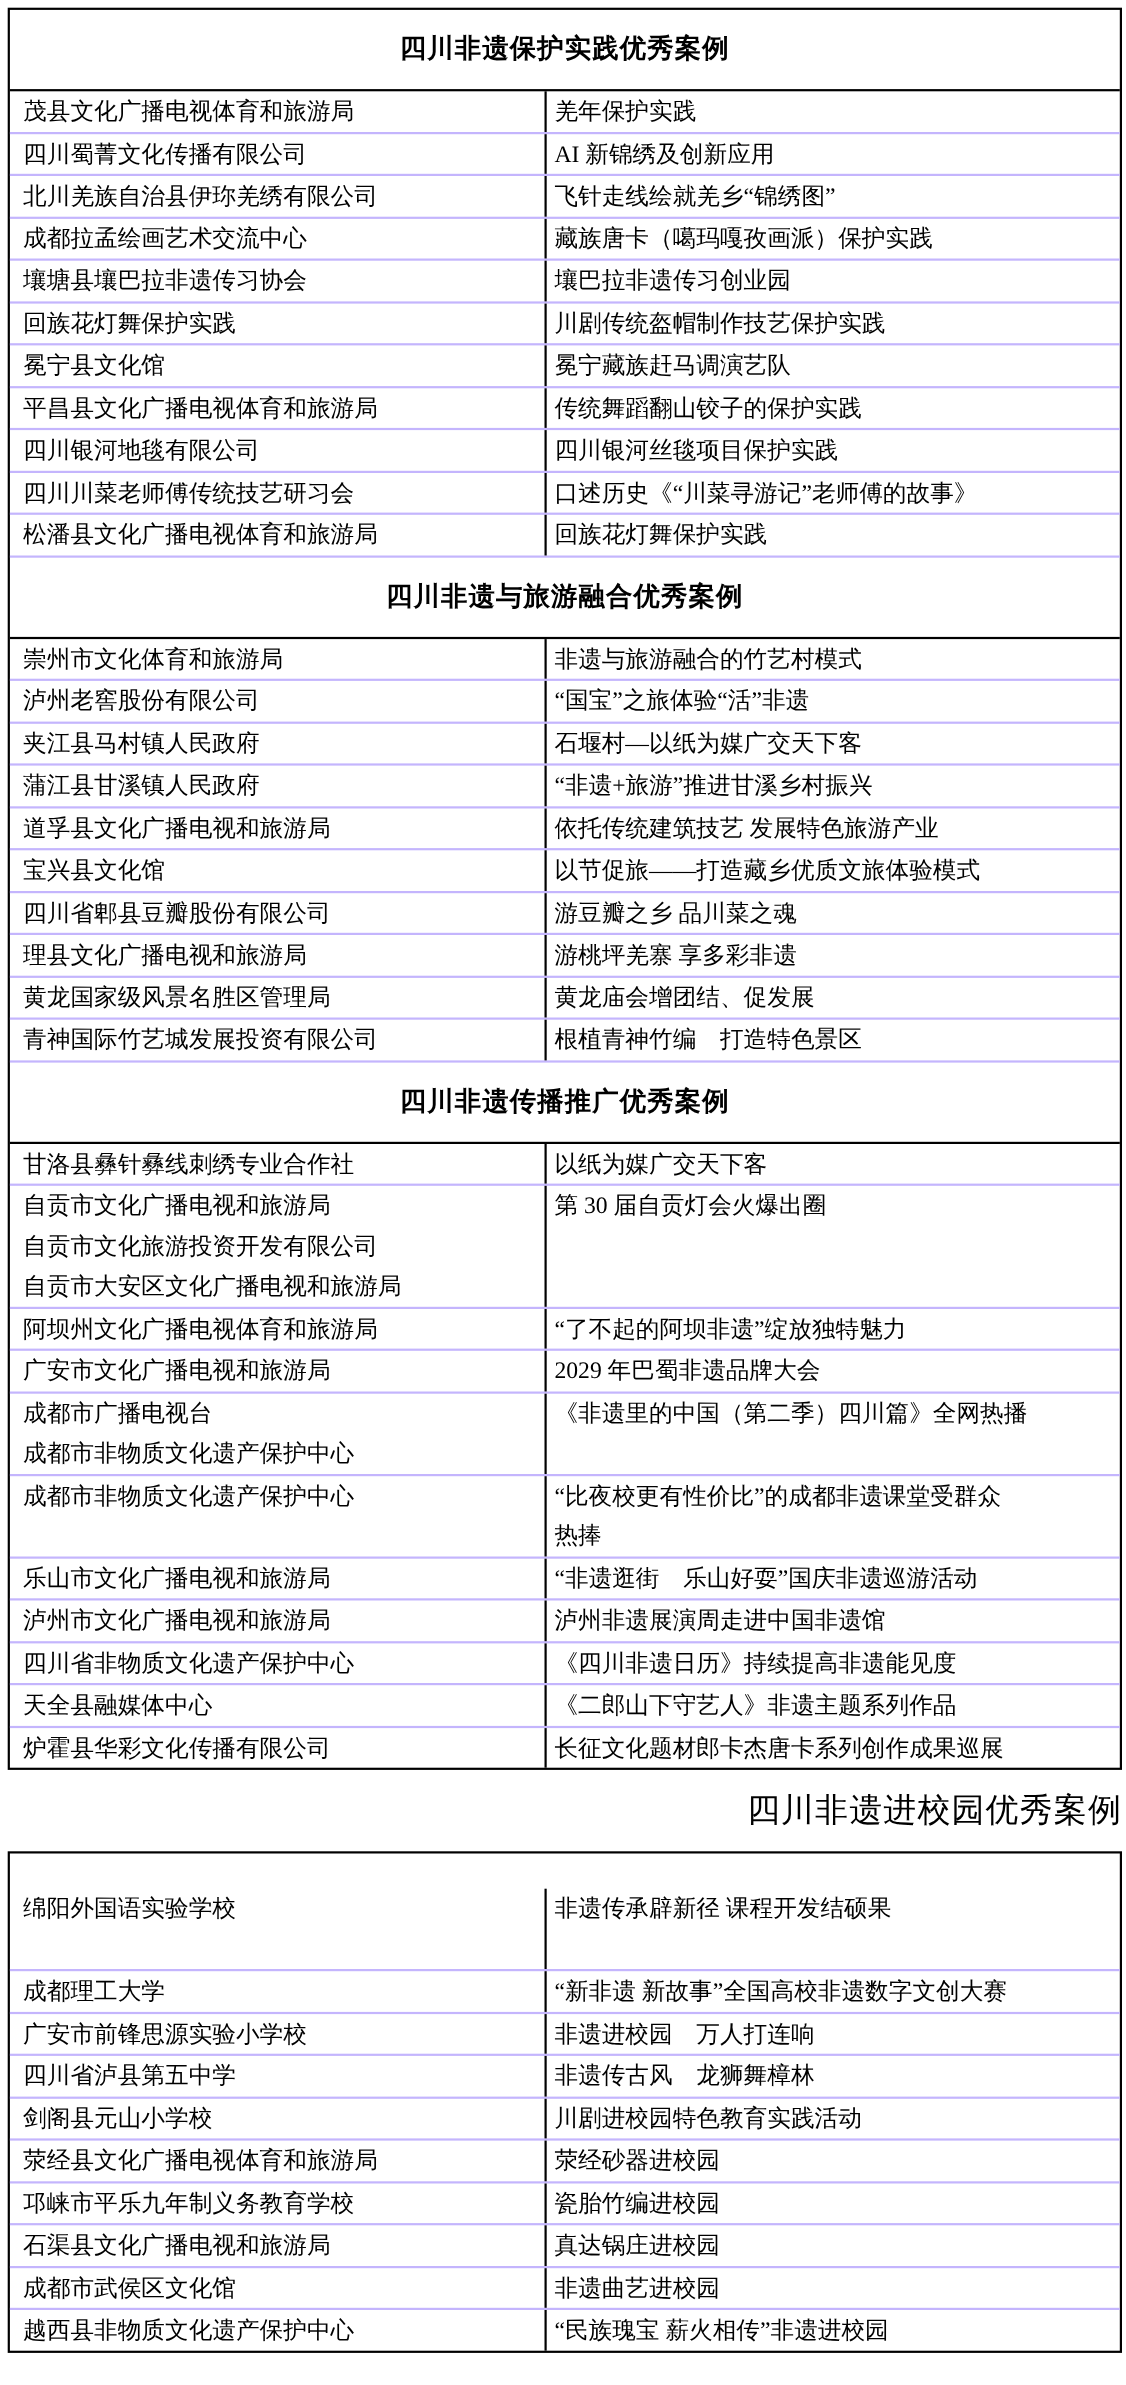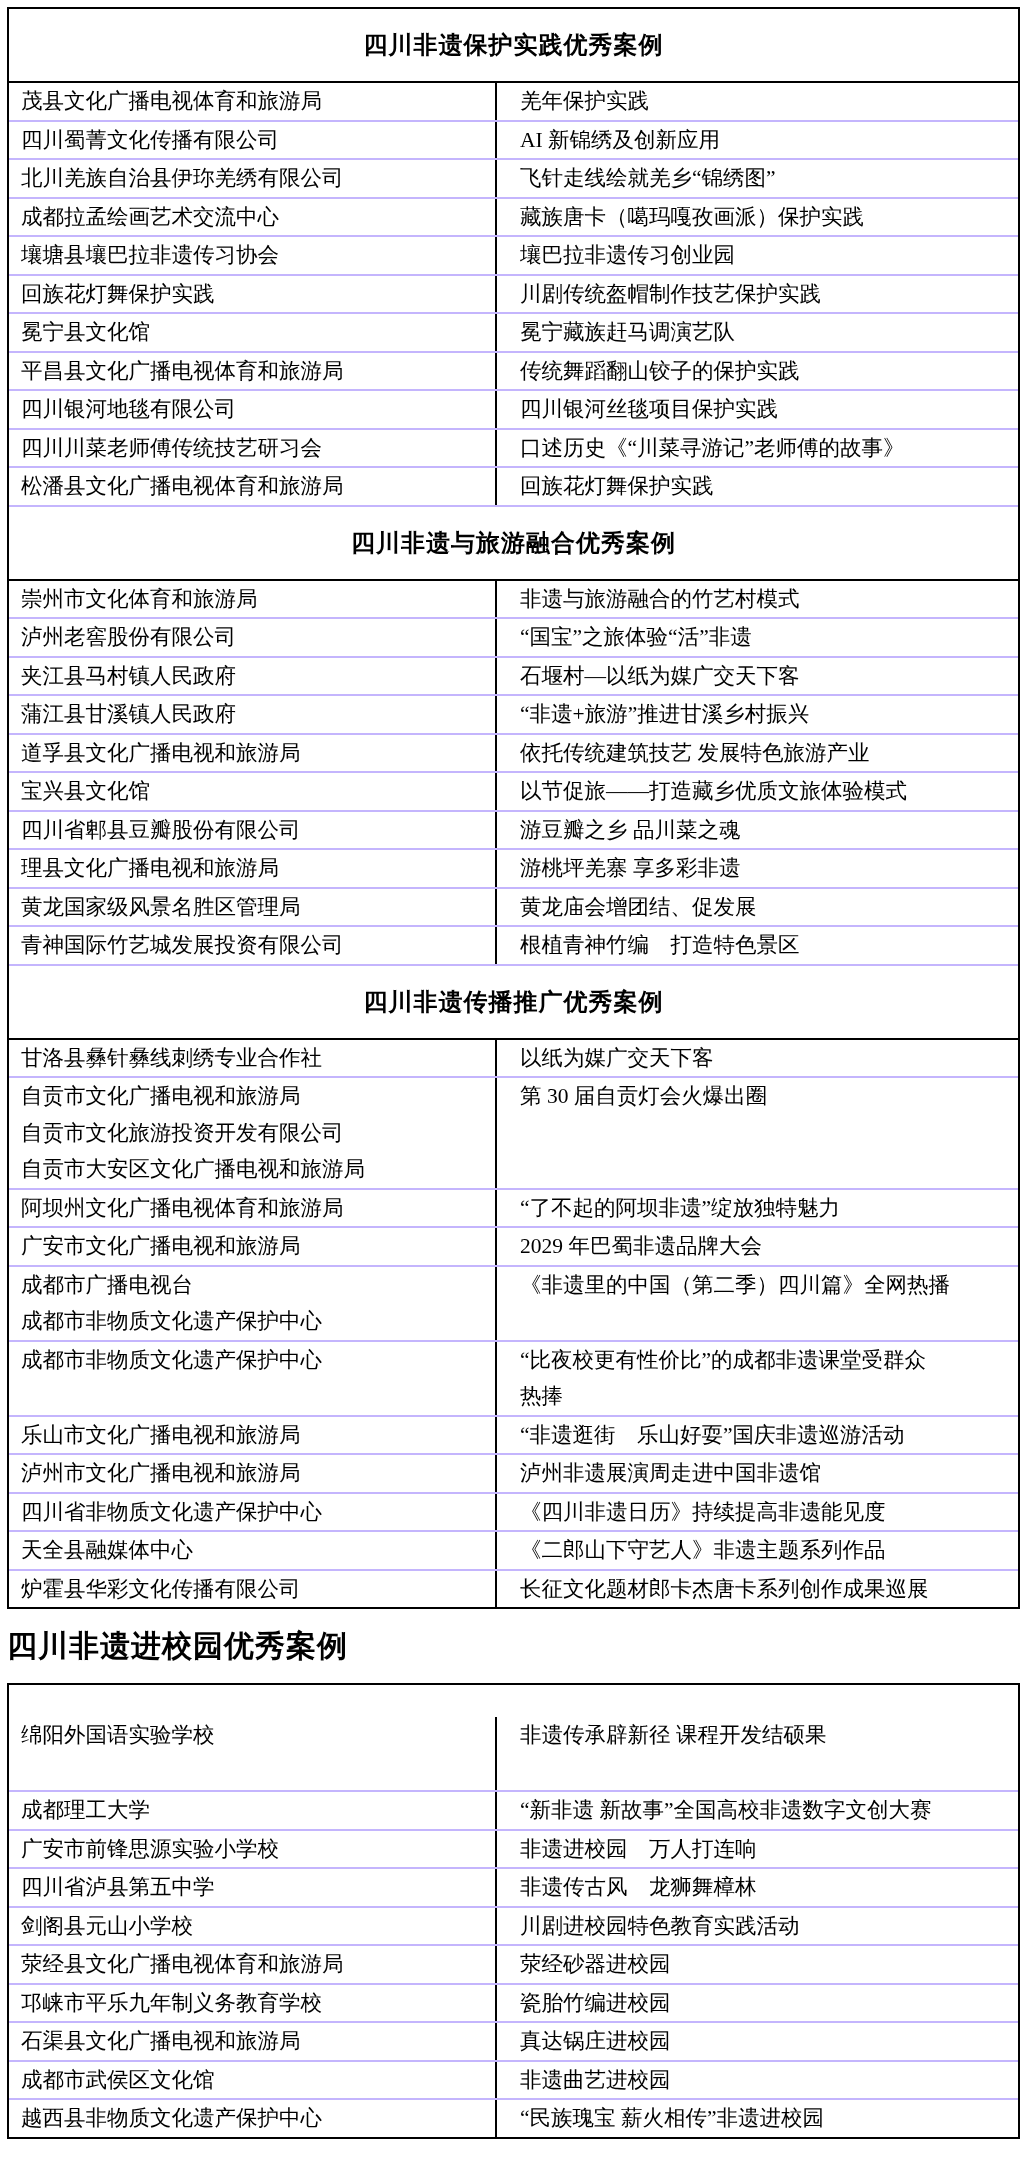--- a/index.html
+++ b/index.html
@@ -42,40 +42,40 @@
     text-align: center;
     font-size: 24px;
     font-weight: bold;
     border-bottom: 2px solid #000000;
     letter-spacing: 1px;
   }
   .sec-title-free {
     height: 74px;
     line-height: 74px;
     width: 1013px;
-    text-align: left;
+    text-align: right;
     font-size: 30px;
-    font-weight: bold;
+    font-weight: normal;
     letter-spacing: 1px;
   }
   .cell {
     box-sizing: border-box;
     padding-top: 0;
     padding-bottom: 0;
   }
   .cell.left {
     width: 488px;
     border-right: 2px solid #000000;
     padding-left: 12px;
     padding-right: 6px;
     flex: none;
   }
   .cell.right {
     flex: 1;
-    padding-left: 23px;
+    padding-left: 7px;
     padding-right: 6px;
   }
   .cell .line {
     height: 36.5px;
     line-height: 36.5px;
     font-size: 21.5px;
     white-space: nowrap;
   }
 </style>
 </head>

